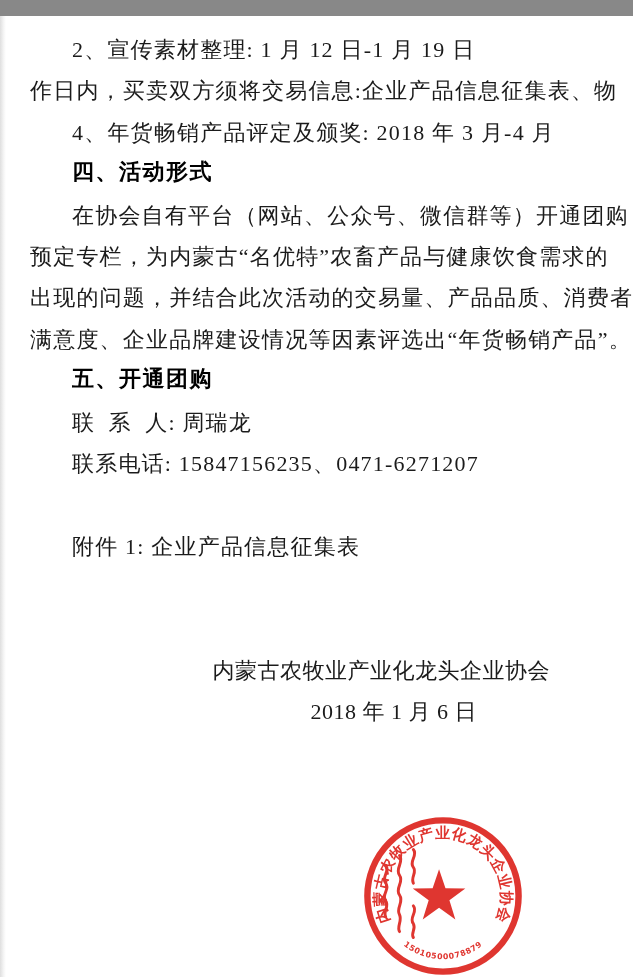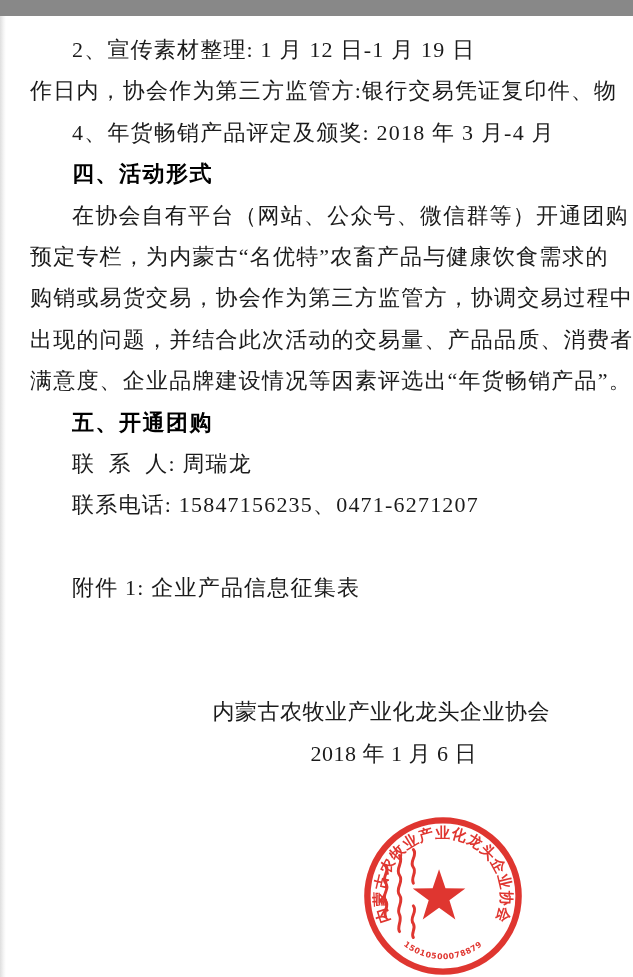--- a/index.html
+++ b/index.html
@@ -23,21 +23,21 @@
     z-index:2;
   }
   .line {
     height:41.4px; line-height:41.4px;
     font-size:22px; letter-spacing:1.2px;
     white-space:pre;
   }
   .indent  { padding-left:42px; }
   .heading {
     padding-left:42px;
-    font-family:Liberation Serif, serif;
+    font-family:Liberation Mono, monospace;
     font-weight:700; letter-spacing:1.5px; color:#000;
   }
   .blank { }
   .sig-org  { text-align:right; padding-right:58px;  letter-spacing:0.5px; }
   .sig-date { text-align:right; padding-right:131px; letter-spacing:0.5px; }
   .seal {
     position:absolute; left:359px; top:796px;
     width:168px; height:168px;
     z-index:3;
     mix-blend-mode:multiply;
@@ -45,26 +45,25 @@
   }
 </style>
 </head>
 <body>
 
 <div class="page">
   <div class="scan-edge"></div>
 
   <div class="content">
     <div class="line indent">2、宣传素材整理: 1 月 12 日-1 月 19 日</div>
-    <div class="line">作日内，协会作为第三方监管方:银行交易凭证复印件、物</div>
+    <div class="line">作日内，买卖双方须将交易信息:企业产品信息征集表、物</div>
     <div class="line indent">4、年货畅销产品评定及颁奖: 2018 年 3 月-4 月</div>
     <div class="line heading">四、活动形式</div>
     <div class="line indent">在协会自有平台（网站、公众号、微信群等）开通团购</div>
     <div class="line">预定专栏，为内蒙古“名优特”农畜产品与健康饮食需求的</div>
-    <div class="line">购销或易货交易，协会作为第三方监管方，协调交易过程中</div>
     <div class="line">出现的问题，并结合此次活动的交易量、产品品质、消费者</div>
     <div class="line">满意度、企业品牌建设情况等因素评选出“年货畅销产品”。</div>
     <div class="line heading">五、开通团购</div>
     <div class="line indent">联  系  人: 周瑞龙</div>
     <div class="line indent">联系电话: 15847156235、0471-6271207</div>
     <div class="line blank"></div>
     <div class="line indent">附件 1: 企业产品信息征集表</div>
     <div class="line blank"></div>
     <div class="line blank"></div>
     <div class="line sig-org">内蒙古农牧业产业化龙头企业协会</div>

